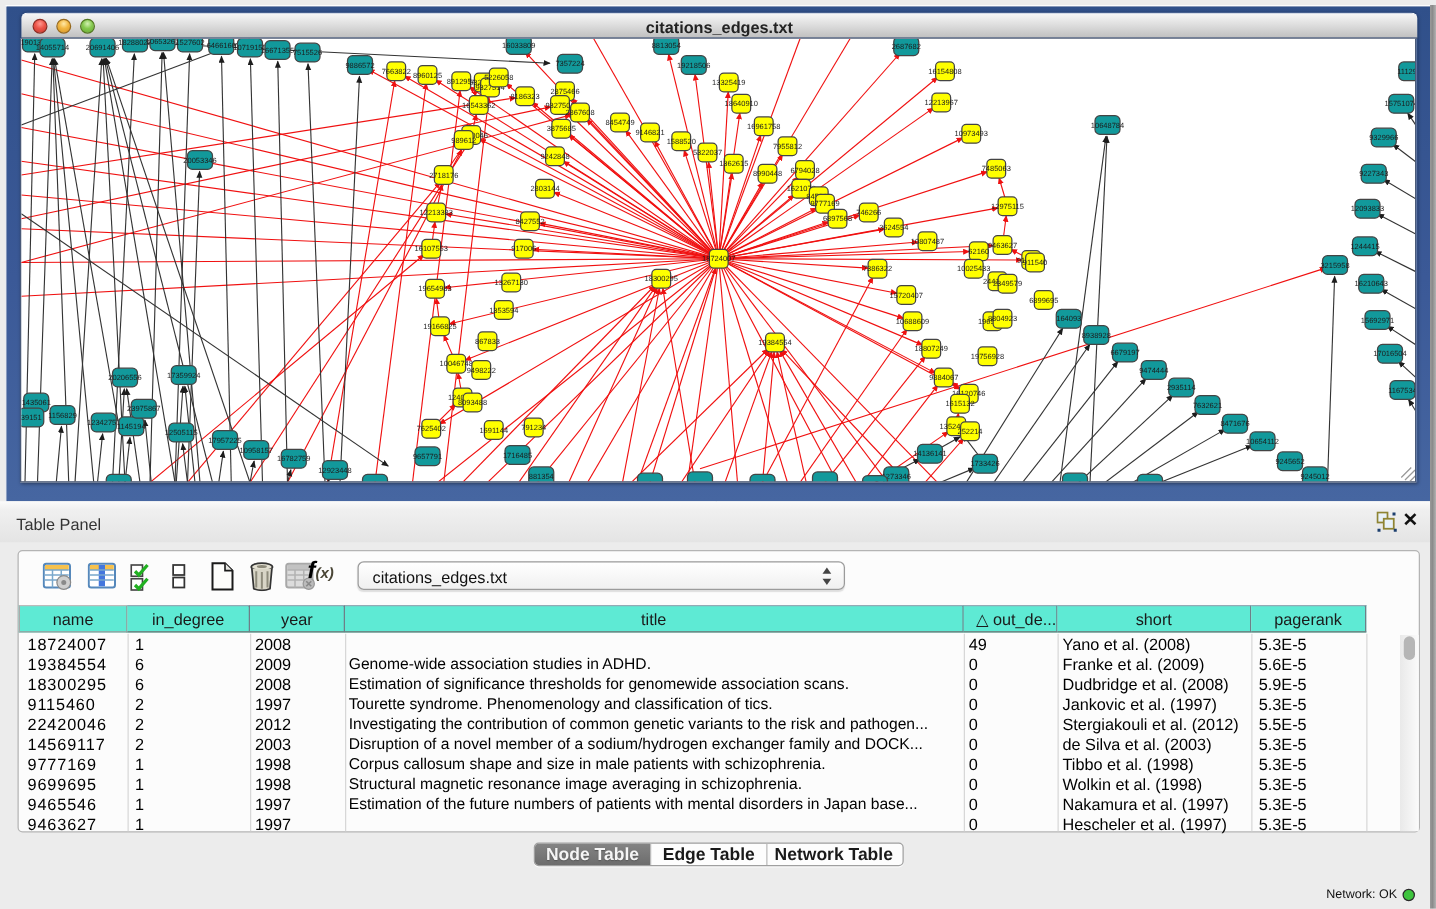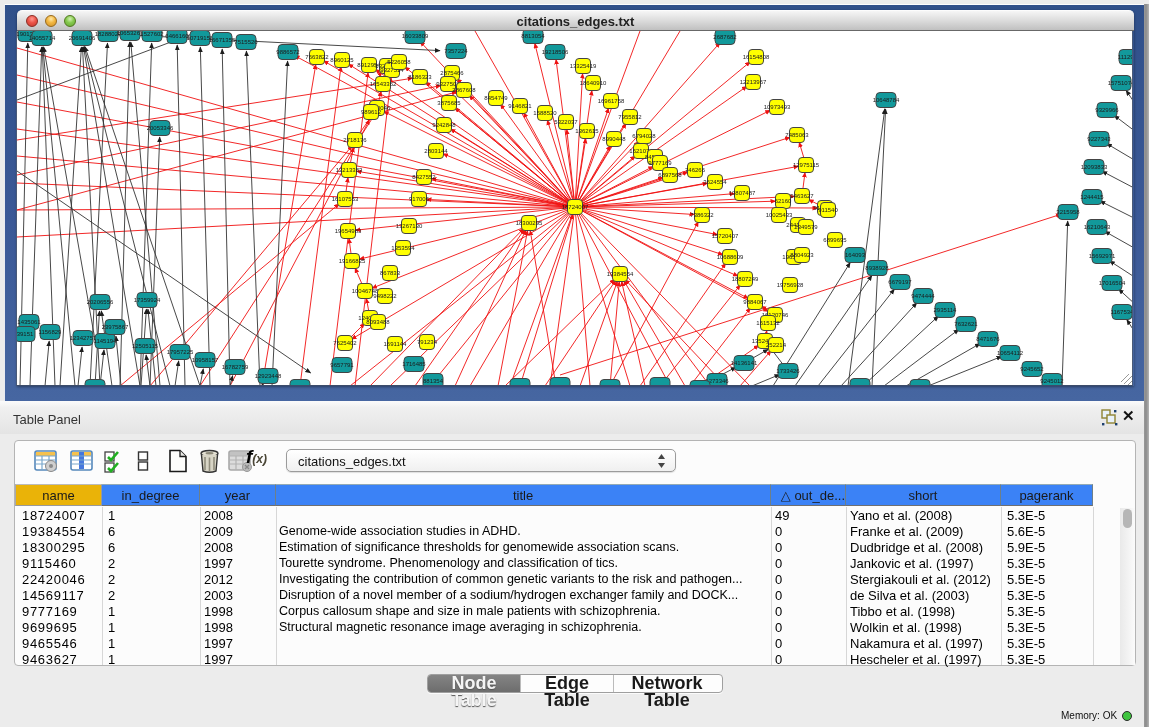--- a/index.html
+++ b/index.html
@@ -20,37 +20,37 @@
 #floaticon{position:absolute;left:1101px;top:409px;width:18px;height:18px}
 #closex{position:absolute;left:1122px;top:407px;font-size:15px;font-weight:bold;color:#111}
 #panelbg{position:absolute;left:0;top:434px;width:1144px;height:293px;background:#ececec}
 #tablebox{position:absolute;left:14px;top:440px;width:1122px;height:226px;background:#fcfcfc;border:1px solid #b4b4b4;border-radius:4px}
 #toolbar{position:absolute;left:14px;top:440px;width:1122px;height:43px}
 .ticon{position:absolute;top:9px}
 #dropdown{position:absolute;left:286px;top:449px;width:390px;height:23px;background:linear-gradient(#ffffff,#f0f0f0);border:1px solid #9b9b9b;border-radius:5px;box-shadow:0 1px 1px rgba(0,0,0,.12)}
 #dropdown span{position:absolute;left:11px;top:4px;font-size:13px;color:#111}
 #stepper{position:absolute;right:9px;top:3px;width:9px;height:16px}
 #thead{position:absolute;left:15px;top:484px;height:23px;font-size:13px;color:#1a1a1a}
-.hc{position:absolute;top:0;height:22px;background:#3b82f6;border-right:1px solid #6e7f88;border-top:1px solid #93aab5;border-bottom:1px solid #6f6f6f;text-align:center;line-height:22px}
-#hc1{left:0;width:87px;background:#eab308;border-left:1px solid #aaa;border-right:1px solid #999;border-top:1px solid #bbb;border-bottom:1px solid #999}
+.hc{position:absolute;top:0;height:22px;background:#5eead4;border-right:1px solid #6e7f88;border-top:1px solid #93aab5;border-bottom:1px solid #6f6f6f;text-align:center;line-height:22px}
+#hc1{left:0;width:87px;background:#5eead4;border-left:1px solid #aaa;border-right:1px solid #999;border-top:1px solid #bbb;border-bottom:1px solid #999}
 #hc2{left:87px;width:98px}
 #hc3{left:185px;width:76px}
 #hc4{left:261px;width:495px}
 #hc5{left:756px;width:75px;text-align:right;padding-left:5px}
 #hc6{left:831px;width:155px}
 #hc7{left:986px;width:92px}
 .trow{position:absolute;left:15px;width:1080px;height:16px;font-size:13px;color:#000;white-space:nowrap}
 .trow span{position:absolute;top:1px}
 .c1{left:7px;letter-spacing:0.7px}.c2{left:93px}.c3{left:189px}.c4{left:264px;width:501px;overflow:hidden;font-size:12.5px}.c5{left:760px}.c6{left:835px}.c7{left:992px}
 #vlines{position:absolute;left:15px;top:507px;width:1078px;height:158px}
 .vl{position:absolute;top:0;width:1px;height:158px;background:#d7d7d7}
 #sbar{position:absolute;left:1120px;top:508px;width:15px;height:157px;background:linear-gradient(to right,#e9e9e9,#fbfbfb)}
 #sthumb{position:absolute;left:1123px;top:509px;width:9px;height:19px;background:#b6b6b6;border-radius:5px}
 #tabs{position:absolute;left:427px;top:674px;width:296px;height:19px;border:1px solid #9f9f9f;border-radius:4px;background:#fdfdfd;box-shadow:0 1px 0 rgba(255,255,255,.8)}
-.tab{position:absolute;top:0;height:17px;font-size:18px;text-align:center;line-height:17px;color:#1a1a1a;font-weight:bold}
+.tab{position:absolute;top:0;height:17px;font-size:14px;text-align:center;line-height:17px;color:#1a1a1a;font-weight:bold}
 #tab1{left:0;width:92px;background:linear-gradient(#848484,#6d6d6d);color:#f5f5f5;border-radius:3px 0 0 3px;text-shadow:0 1px 1px #555}
 #tab2{left:92px;width:94px;border-right:1px solid #bbb;border-left:1px solid #bbb}
 #tab3{left:184px;width:110px}
 #memlbl{position:absolute;left:1061px;top:710px;font-size:10px;color:#111}
 #memdot{position:absolute;left:1122px;top:711px;width:10px;height:10px;border-radius:50%;background:#3ec43e;border:1px solid #2a2a2a}
 </style></head>
 <body>
 <div id="desktop"></div>
 <div id="win">
   <div id="titlebar">
@@ -686,20 +686,21 @@
     <span class="c3">1998</span>
     <span class="c4">Structural magnetic resonance image averaging in schizophrenia.</span>
     <span class="c5">0</span>
     <span class="c6">Wolkin et al. (1998)</span>
     <span class="c7">5.3E-5</span>
   </div>
 <div class="trow" style="top:635px">
 <span class="c1">9465546</span>
     <span class="c2">1</span>
     <span class="c3">1997</span>
+    <span class="c4">Estimation of the future numbers of patients with mental disorders in Japan base...</span>
     <span class="c5">0</span>
     <span class="c6">Nakamura et al. (1997)</span>
     <span class="c7">5.3E-5</span>
   </div>
 <div class="trow" style="top:651px">
 <span class="c1">9463627</span>
     <span class="c2">1</span>
     <span class="c3">1997</span>
     <span class="c5">0</span>
     <span class="c6">Hescheler et al. (1997)</span>
@@ -714,14 +715,14 @@
     <div class="vl" style="left:986px"></div>
     <div class="vl" style="left:1078px"></div>
 </div>
 <div id="sbar"></div>
 <div id="sthumb"></div>
 <div id="tabs">
  <div class="tab" id="tab1">Node Table</div>
  <div class="tab" id="tab2">Edge Table</div>
  <div class="tab" id="tab3">Network Table</div>
 </div>
-<div id="memlbl">Memory: OK</div>
+<div id="memlbl">Network: OK</div>
 <div id="memdot"></div>
 <div id="rightstrip"></div>
 </body></html>

